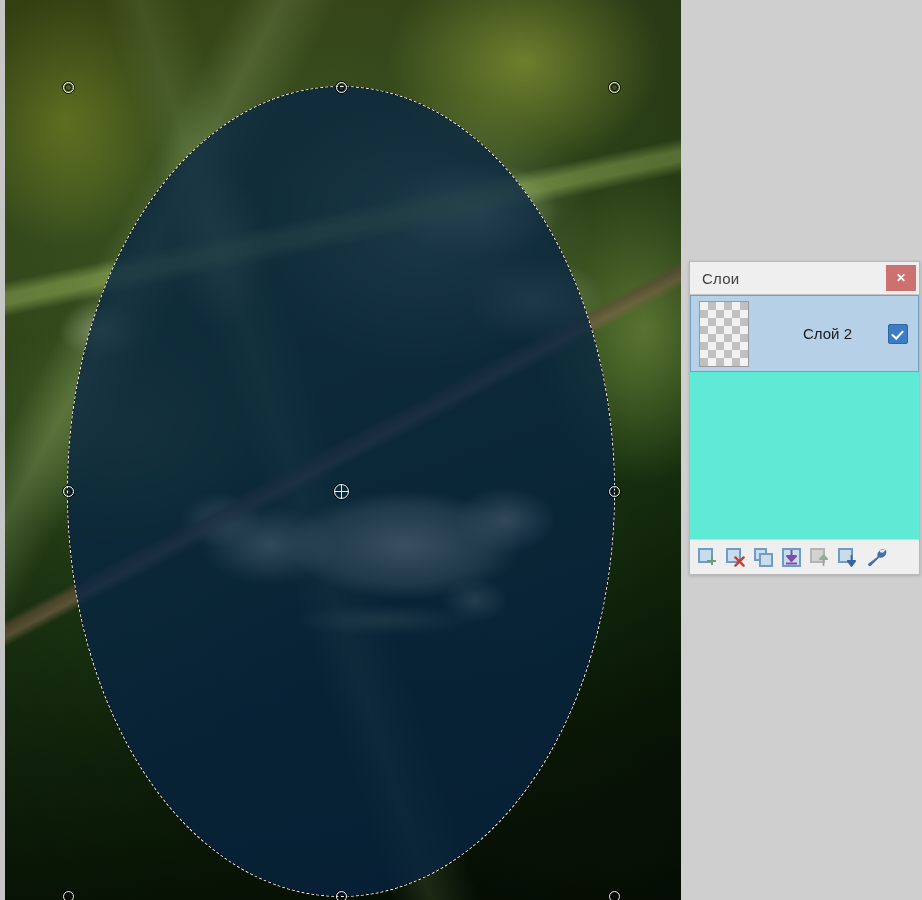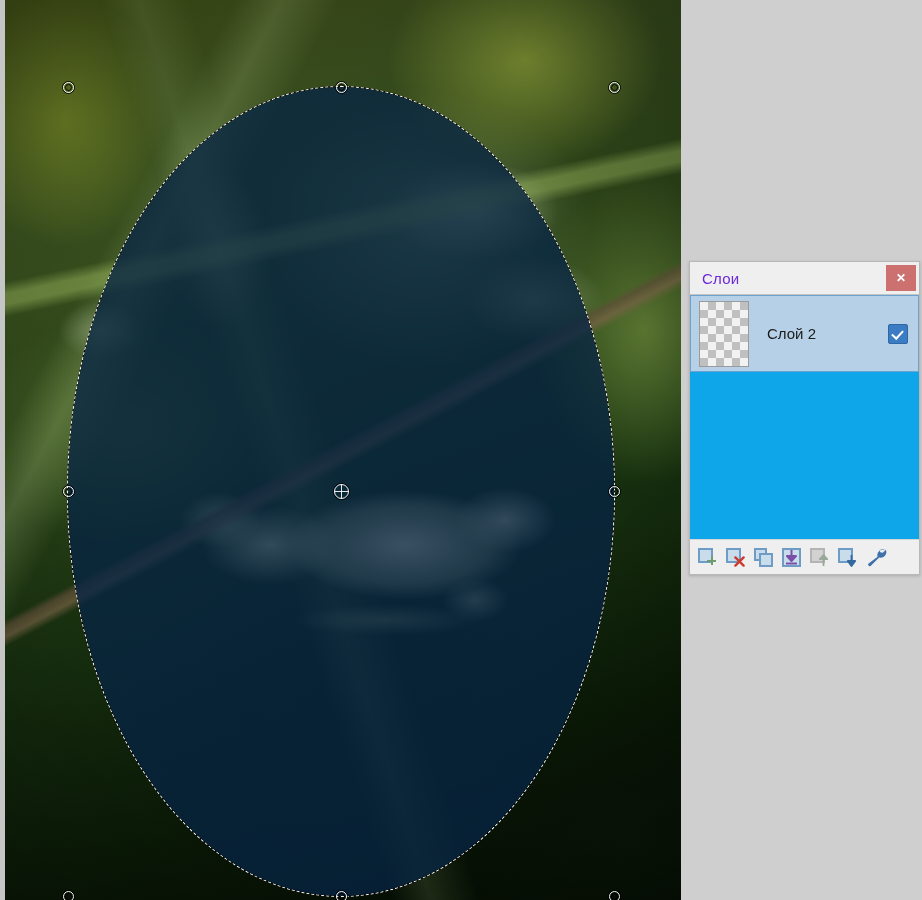--- a/index.html
+++ b/index.html
@@ -159,45 +159,46 @@
     height: 32px;
     background: #efefef;
     display: flex;
     align-items: center;
     justify-content: space-between;
     padding-left: 12px;
     flex: 0 0 auto;
   }
   #panel-title {
     font-size: 15px;
-    color: #6d28d9;
+    color: #404040;
     letter-spacing: .2px;
   }
   #panel-close {
     width: 30px;
     height: 26px;
     margin-right: 3px;
     background: #cd7070;
     color: #fff;
     font-size: 12px;
     font-weight: bold;
     display: flex;
     align-items: center;
     justify-content: center;
     cursor: pointer;
     border: none;
     font-family: "Liberation Sans", sans-serif;
   }
 
   #layer-list {
     flex: 1 1 auto;
-    background: #0ea5e9;
+    background: #5eead4;
     border-top: 1px solid #c4c4c4;
     overflow: hidden;
     position: relative;
+    text-align: center;
   }
   .layer-row {
     display: flex;
     align-items: center;
     height: 77px;
     padding: 0 10px 0 8px;
     box-sizing: border-box;
     cursor: pointer;
   }
   .layer-row.selected {

